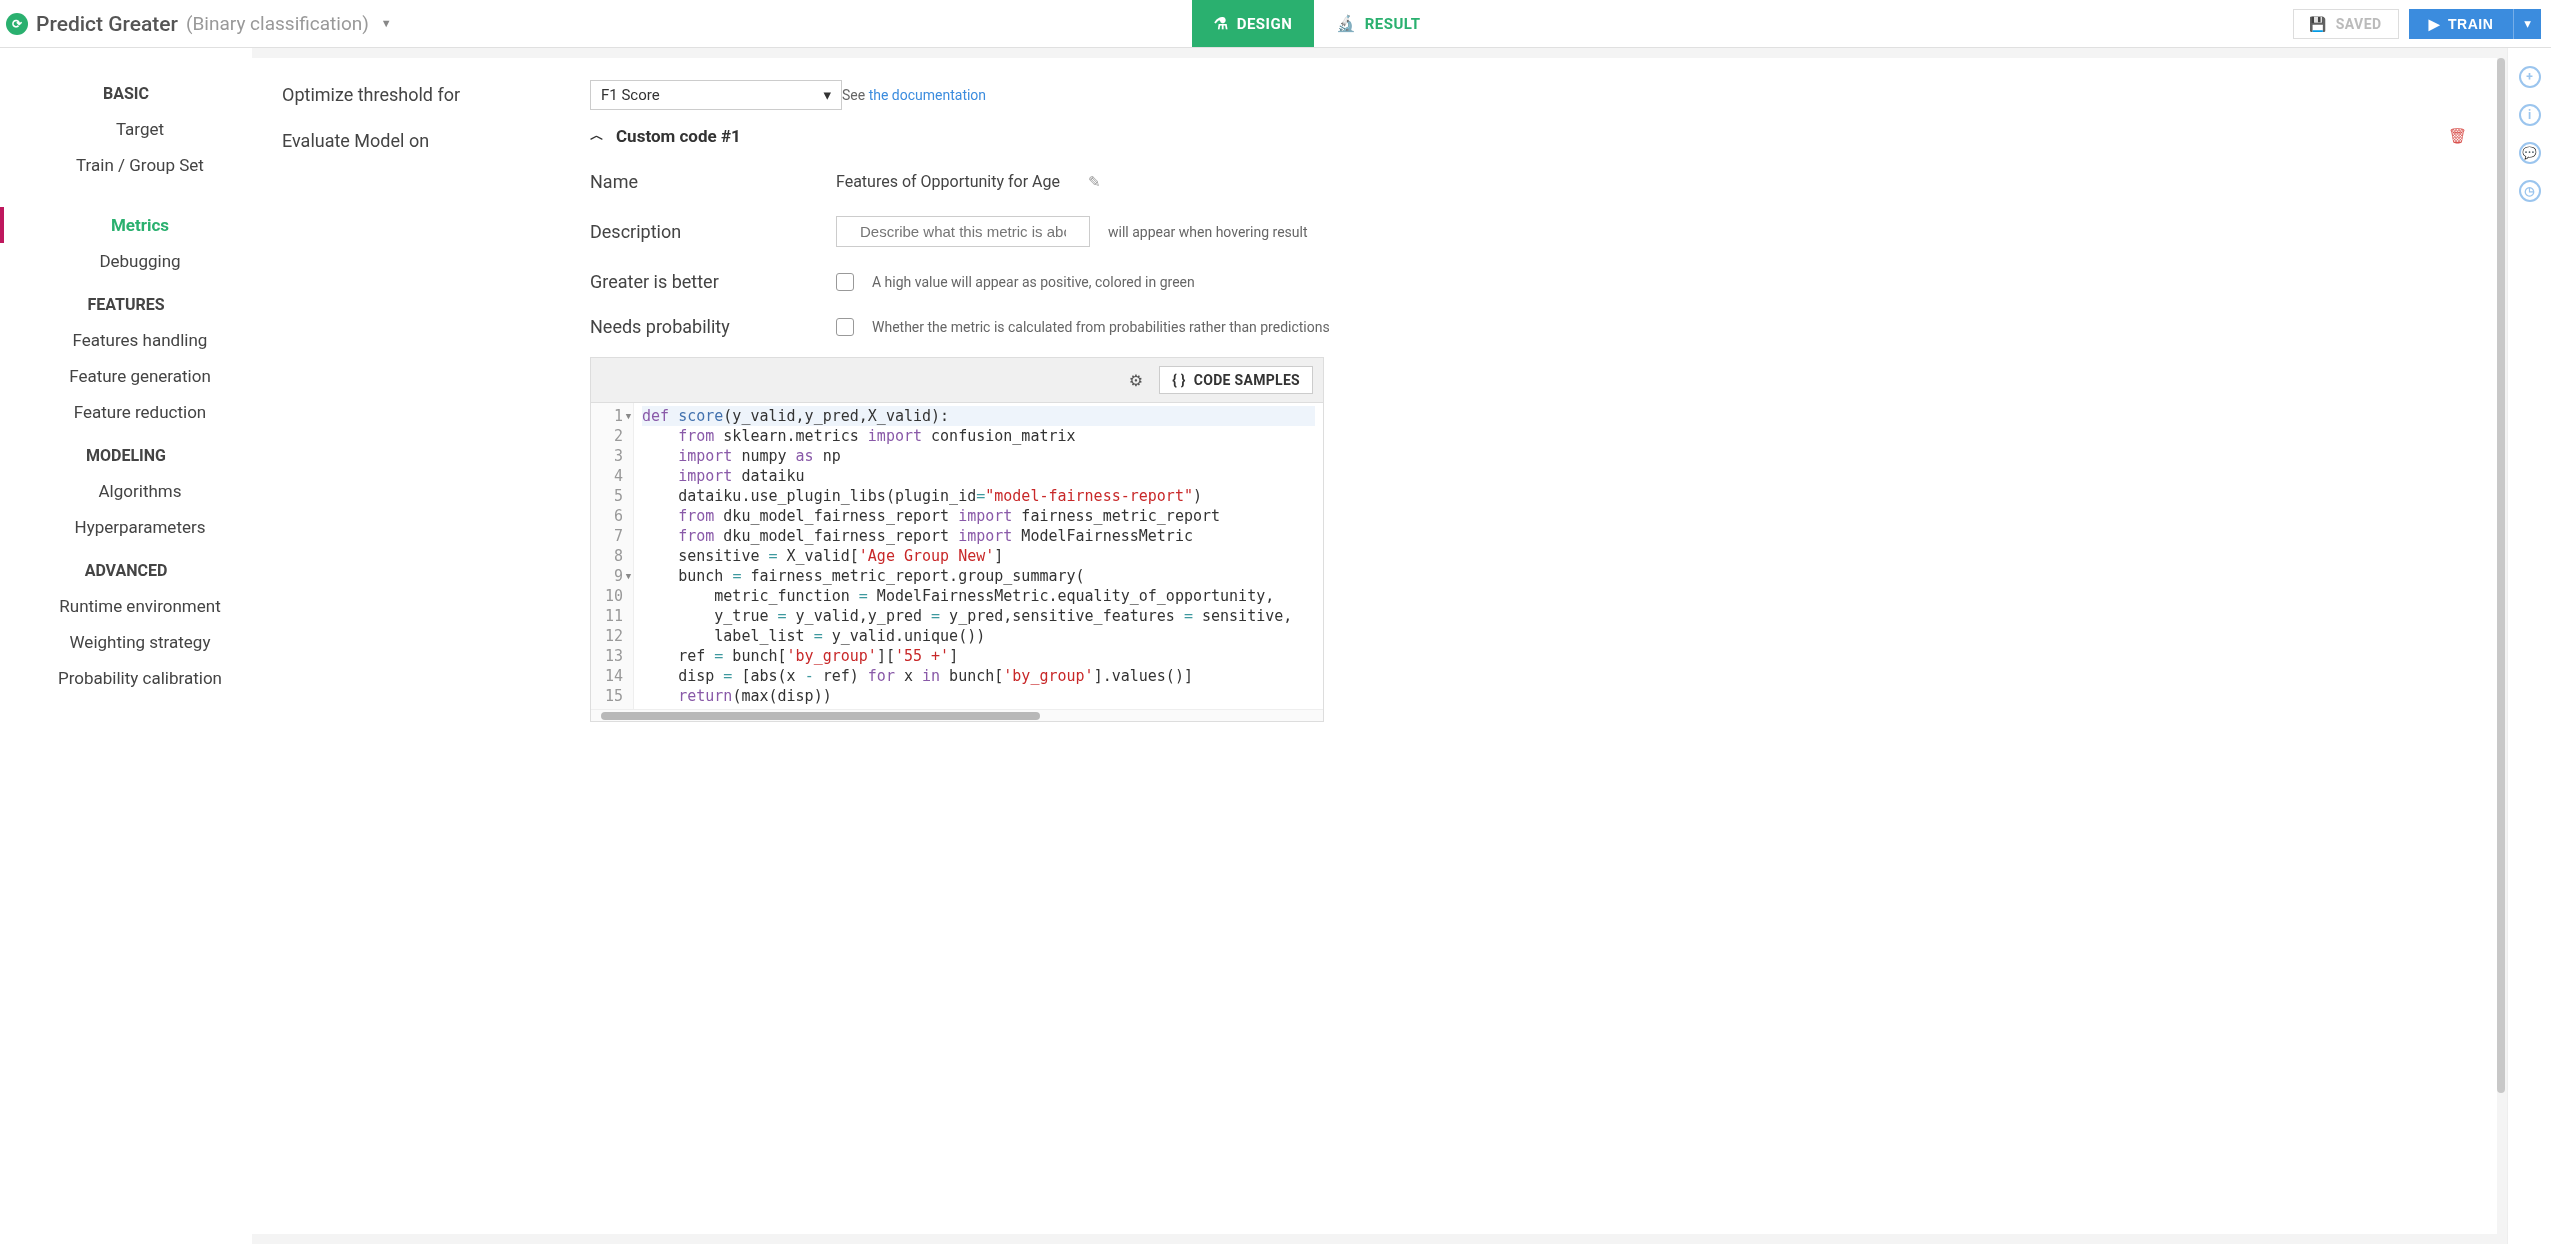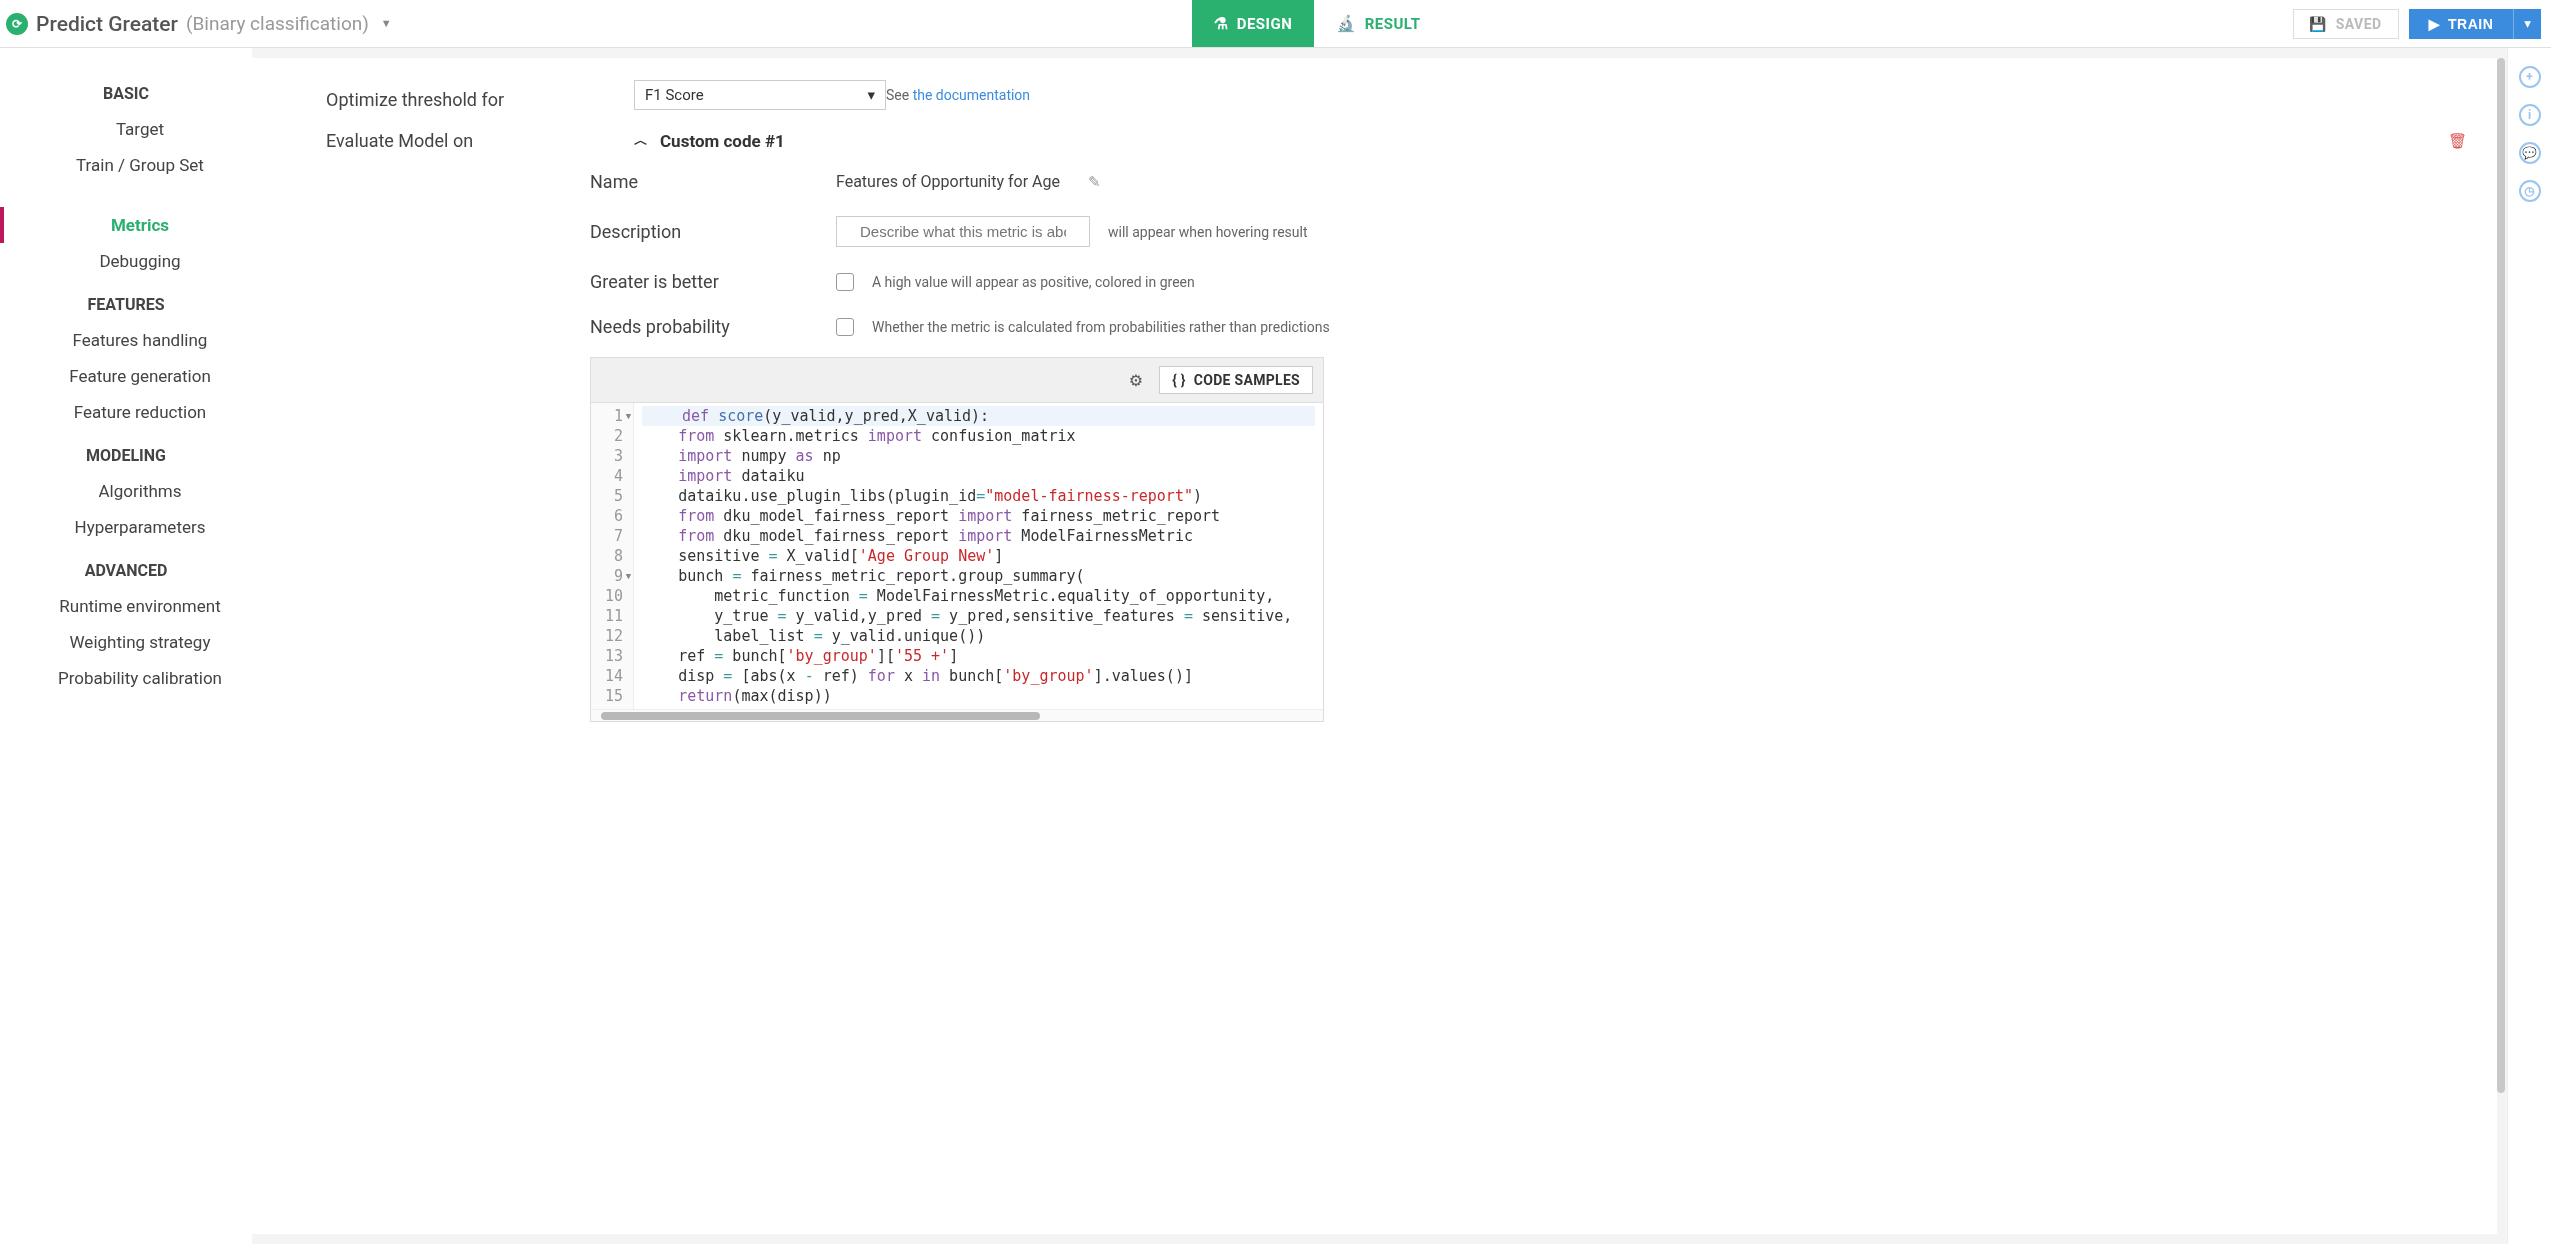--- a/index.html
+++ b/index.html
@@ -29,21 +29,21 @@
 
 .body { flex: 1; display: flex; overflow: hidden; }
 .sidebar { width: 252px; padding: 20px 0 0 0; overflow-y: auto; font-size: 16px; text-align: center; }
 .sidebar-section { font-weight: 700; color: #444; padding: 16px 12px 8px 12px; font-size: 16px; }
 .sidebar-item { padding: 8px 12px 8px 40px; color: #444; cursor: pointer; font-size: 17px; }
 .sidebar-item.active { color: #2ab06f; font-weight: 700; border-left: 4px solid #be185d; padding-left: 36px; margin-top: 24px; }
 
 .main { flex: 1; background: #f4f4f4; padding: 10px 10px 10px 0; overflow-y: auto; position: relative; }
 .panel { background: #fff; padding: 14px 30px 30px 30px; min-height: 100%; }
 
-.row { display: flex; align-items: flex-end; padding: 8px 0; margin-left: 44px; }
+.row { display: flex; align-items: flex-start; padding: 8px 0; }
 .row-label { width: 308px; font-size: 18px; color: #444; padding-top: 4px; }
 .row-body { flex: 1; display: flex; align-items: center; flex-wrap: wrap; }
 
 .select { width: 252px; border: 1px solid #ccc; padding: 5px 10px; font-size: 15px; display: flex; justify-content: space-between; align-items: center; background: #fff; cursor: pointer; }
 .doc-text { font-size: 14px; color: #666; }
 .doc-link { color: #3b8cde; text-decoration: none; }
 
 .collapse-hdr { display: flex; align-items: center; gap: 12px; font-weight: 700; font-size: 17px; flex: 1; }
 .trash { color: #d9534f; cursor: pointer; }
 
@@ -63,21 +63,21 @@
 .code-wrap { margin-left: 308px; border: 1px solid #ddd; margin-top: 8px; width: 734px; }
 .code-toolbar { background: #f0f0f0; display: flex; justify-content: flex-end; align-items: center; gap: 16px; padding: 8px 10px; border-bottom: 1px solid #ddd; }
 .gear { color: #555; cursor: pointer; font-size: 16px; }
 .code-samples { border: 1px solid #ccc; background: #fff; padding: 5px 12px; font-weight: 700; font-size: 14px; display: flex; gap: 8px; align-items: center; cursor: pointer; letter-spacing: .3px; }
 .editor { display: flex; font-family: "Menlo","Consolas",monospace; font-size: 15px; background: #fff; position: relative; }
 .gutter { background: #fafafa; color: #999; text-align: right; padding: 3px 10px 3px 14px; border-right: 1px solid #eee; user-select: none; }
 .gutter div { height: 20px; line-height: 20px; position: relative; }
 .fold { position: absolute; right: -8px; font-size: 9px; color: #888; }
 .code { padding: 3px 8px; flex: 1; overflow-x: auto; white-space: pre; }
 .code-line { height: 20px; line-height: 20px; }
-.code-line.hl { background: #eef4fb; padding-left: 40px; }
+.code-line.hl { background: #eef4fb; }
 .kw { color: #8959a8; }
 .fn { color: #4271ae; }
 .str { color: #c82829; }
 .op { color: #3e999f; }
 .scrollbar-h { height: 12px; background: #fafafa; border-top: 1px solid #eee; position: relative; }
 .scrollbar-thumb { position: absolute; left: 10px; top: 2px; height: 8px; width: 60%; background: #b8b8b8; border-radius: 4px; }
 
 
 .rail { width: 44px; display: flex; flex-direction: column; align-items: center; gap: 16px; padding-top: 18px; border-left: 1px solid #eee; }
 .rail-btn { width: 22px; height: 22px; border-radius: 50%; border: 2px solid #9bc5ee; display: flex; align-items: center; justify-content: center; color: #9bc5ee; font-size: 12px; cursor: pointer; font-weight: bold; }

